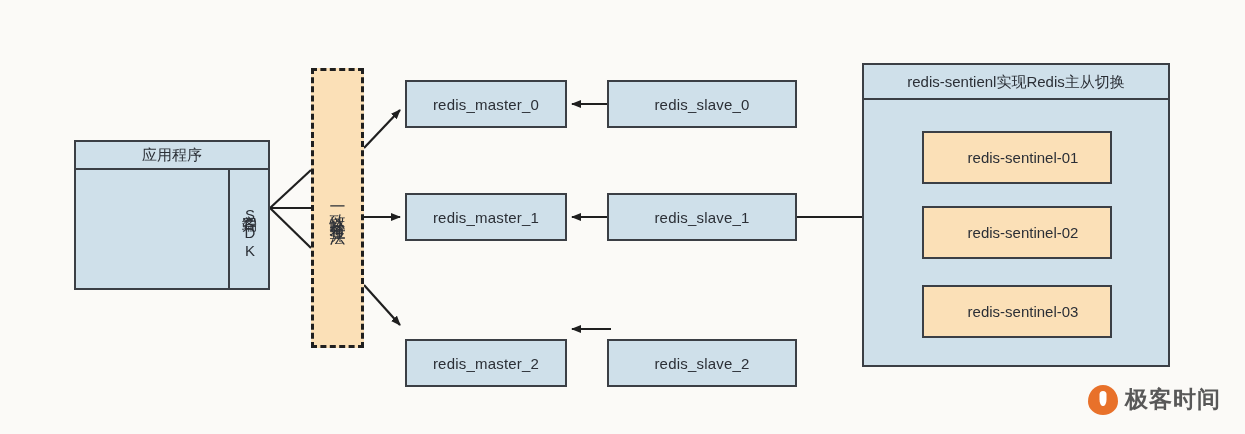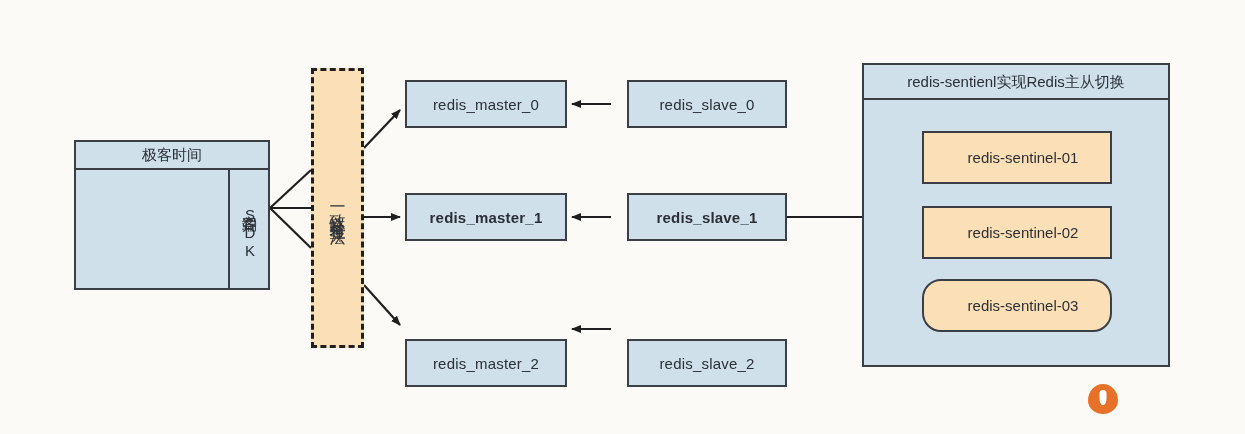--- a/index.html
+++ b/index.html
@@ -35,35 +35,35 @@
 
   
   #hash-box{position:absolute;left:311px;top:68px;width:53px;height:280px;
             background:#fbe0b7;border:3px dashed #1f1f1f;box-sizing:border-box;
             display:flex;align-items:center;justify-content:center;}
   #hash-label{writing-mode:vertical-rl;text-orientation:upright;
               font-size:16px;color:#2b2f36;letter-spacing:3px;line-height:1;}
 
   
   .master{left:405px;width:162px;height:48px;}
-  .slave{left:627px;width:160px;height:48px;}
-  .row0{top:80px;} .row1{top:193px;font-weight:bold;} .row2{top:305px;margin-top:34px;}
+  .slave{left:607px;width:190px;height:48px;}
+  .row0{top:80px;} .row1{top:193px;} .row2{top:305px;margin-top:34px;}
 
   
   #sentinel-panel{position:absolute;left:862px;top:63px;width:308px;height:304px;
                   background:#cfe0ea;border:2px solid #3b3f45;box-sizing:border-box;}
   #sentinel-title{position:absolute;left:0;top:2px;width:100%;height:33px;
                   border-bottom:2px solid #3b3f45;box-sizing:border-box;
                   display:flex;align-items:center;justify-content:center;
                   font-size:15px;color:#2b2f36;}
   .sentinel-item{position:absolute;left:58px;width:190px;height:53px;
                  background:#fbe0b7;border:2px solid #3b3f45;box-sizing:border-box;
                  display:flex;align-items:center;justify-content:center;
                  font-size:15px;color:#2b2f36;padding-left:12px;}
-  #s0{top:66px;} #s1{top:141px;text-align:right;} #s2{top:214px;border-radius:19px;}
+  #s0{top:66px;} #s1{top:141px;text-align:right;} #s2{top:220px;}
 
   
   #watermark{position:absolute;left:1088px;top:384px;
              display:flex;align-items:center;gap:7px;}
   #wm-logo{width:30px;height:30px;border-radius:50% 50% 50% 50%/55% 55% 45% 45%;
            background:#e8712a;position:relative;}
   #wm-logo::after{content:"";position:absolute;left:50%;top:6px;
            transform:translateX(-50%);width:7px;height:15px;
            background:#fff;border-radius:4px 4px 50% 50%;}
   #wm-text{font-size:23px;color:#585858;font-weight:bold;letter-spacing:1px;}
@@ -95,21 +95,21 @@
     <path d="M611,217 L572,217"></path>
     <path d="M611,329 L572,329"></path>
   </g>
 
   <g stroke="#1f1f1f" stroke-width="2.2" fill="none" marker-end="url(#ah)">
     <path d="M862,217 L778,217"></path>
   </g>
 </svg>
 
 <div id="app-box">
-  <div id="app-title">极客时间</div>
+  <div id="app-title">应用程序</div>
   <div id="app-body">
     <div id="app-sdk">客户端SDK</div>
   </div>
 </div>
 
 <div id="hash-box">
   <span id="hash-label">一致性哈希算法</span>
 </div>
 
 <div class="node blue master row0">
@@ -140,13 +140,14 @@
   <div class="sentinel-item" id="s1">
     <span>redis-sentinel-02</span>
   </div>
   <div class="sentinel-item" id="s2">
     <span>redis-sentinel-03</span>
   </div>
 </div>
 
 <div id="watermark">
   <span id="wm-logo"></span>
+  <span id="wm-text">极客时间</span>
 </div>
 
 </body></html>

